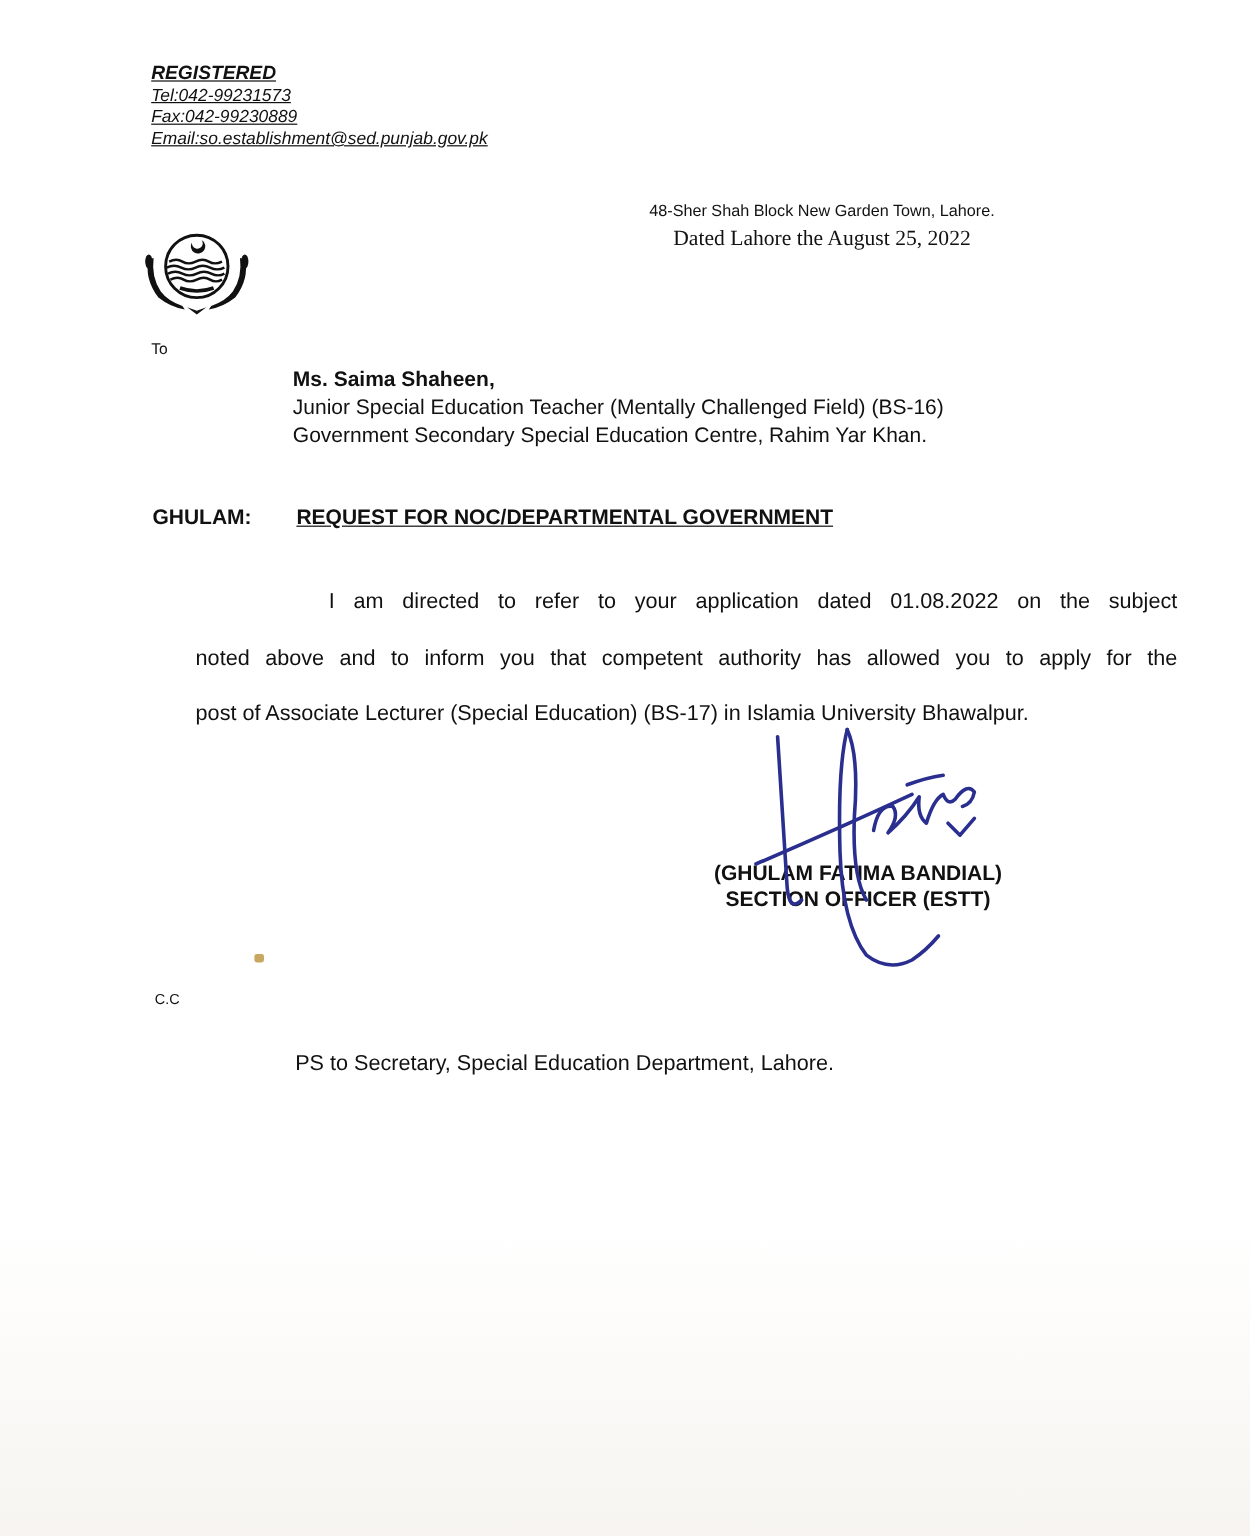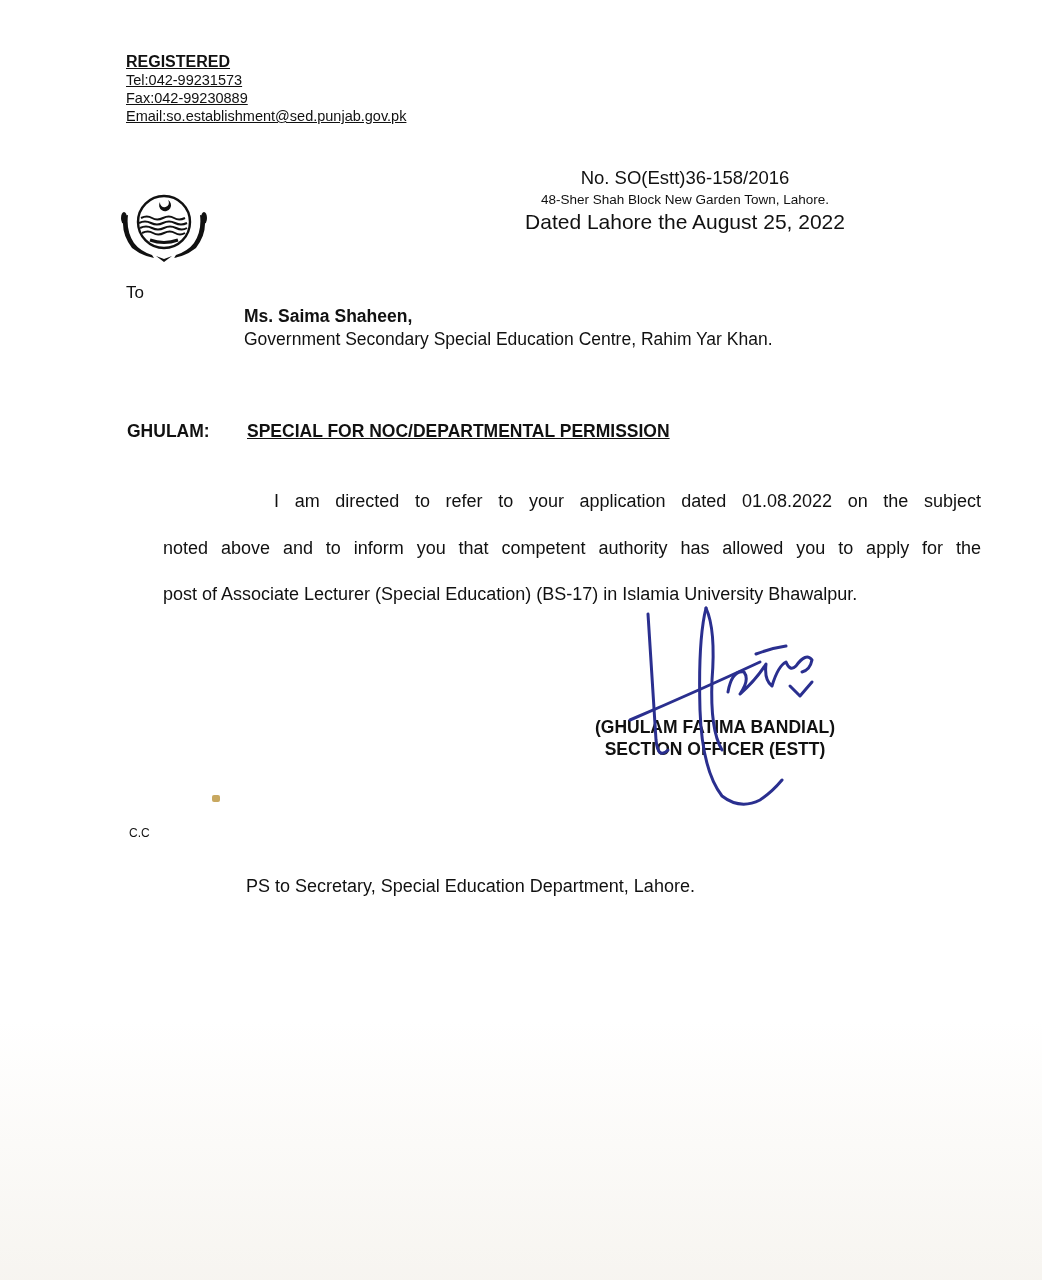--- a/index.html
+++ b/index.html
@@ -9,32 +9,32 @@
       font-family: "Liberation Sans", sans-serif;
       color: #111;
     }
     .paper-shade {
       position: absolute; left: 0; right: 0; bottom: 0; height: 260px;
       background: linear-gradient(to bottom, rgba(255,255,255,0) 0%, rgba(240,236,228,0.55) 100%);
       pointer-events: none;
     }
     .abs { position: absolute; white-space: nowrap; }
     .contact { left: 126px; top: 53px; font-size: 14.5px; line-height: 18px; }
-    .contact div { text-decoration: underline; }
+    .contact div { text-decoration: underline; font-style: italic; }
     .contact .reg { font-weight: bold; font-size: 16px; }
 
     .header { left: 480px; top: 166px; width: 410px; text-align: center; }
     .header .no { font-size: 18.5px; line-height: 24px; }
     .header .gov { font-size: 18.5px; font-weight: bold; line-height: 23px; letter-spacing: 0.2px; }
     .header .addr { font-size: 13.5px; line-height: 20px; }
-    .header .date { font-size: 21px; line-height: 24px; }
+    .header .date { font-size: 18px; line-height: 24px; font-family: Liberation Serif, serif; }
 
     .logo { left: 114px; top: 188px; width: 100px; height: 78px; }
 
-    .to { left: 126px; top: 283px; font-size: 17px; }
+    .to { left: 126px; top: 283px; font-size: 13px; }
     .addressee { left: 244px; top: 305px; font-size: 17.5px; line-height: 23px; }
     .addressee .name { font-weight: bold; }
 
     .subject { left: 127px; top: 421px; font-size: 17.5px; font-weight: bold; }
     .subject .lab { display: inline-block; width: 120px; }
     .subject .val { text-decoration: underline; }
 
     .body-text { left: 127px; top: 478px; width: 818px; font-size: 18px; white-space: normal; margin-left: 36px; }
     .body-text p { margin: 0; line-height: 46.5px; text-align: justify; text-align-last: justify; }
     .body-text p.last { text-align-last: left; }
@@ -74,33 +74,33 @@
       <path d="M10 28 q-4 16 8 32 q10 8 22 10 l-2 -3 q-12 -4 -18 -12 q-8 -12 -6 -28z"></path>
       <path d="M90 28 q4 16 -8 32 q-10 8 -22 10 l2 -3 q12 -4 18 -12 q8 -12 6 -28z"></path>
       <ellipse cx="10" cy="30" rx="3" ry="6"></ellipse>
       <ellipse cx="90" cy="30" rx="3" ry="6"></ellipse>
       <path d="M42 68 l8 6 l8 -6 l-8 3z"></path>
     </g>
   </svg>
 </div>
 
 <div class="abs header">
-  <div class="no">No. SO(Estt)36-158/2016</div>
   <div class="addr">48-Sher Shah Block New Garden Town, Lahore.</div>
   <div class="date">Dated Lahore the August 25, 2022</div>
 </div>
 
 <div class="abs to">To</div>
 <div class="abs addressee">
   <div class="name">Ms. Saima Shaheen,</div>
+  <div>Junior Special Education Teacher (Mentally Challenged Field) (BS-16)</div>
   <div>Government Secondary Special Education Centre, Rahim Yar Khan.</div>
 </div>
 
 <div class="abs subject">
-  <span class="lab">GHULAM:</span><span class="val">SPECIAL FOR NOC/DEPARTMENTAL PERMISSION</span>
+  <span class="lab">GHULAM:</span><span class="val">REQUEST FOR NOC/DEPARTMENTAL GOVERNMENT</span>
 </div>
 
 <div class="abs body-text">
   <p class="indent">I am directed to refer to your application dated 01.08.2022 on the subject</p>
   <p>noted above and to inform you that competent authority has allowed you  to apply for the</p>
   <p class="last">post of Associate Lecturer (Special Education) (BS-17)  in Islamia University Bhawalpur.</p>
 </div>
 
 <div class="abs sig-name">
   <div>(GHULAM FATIMA BANDIAL)</div>

